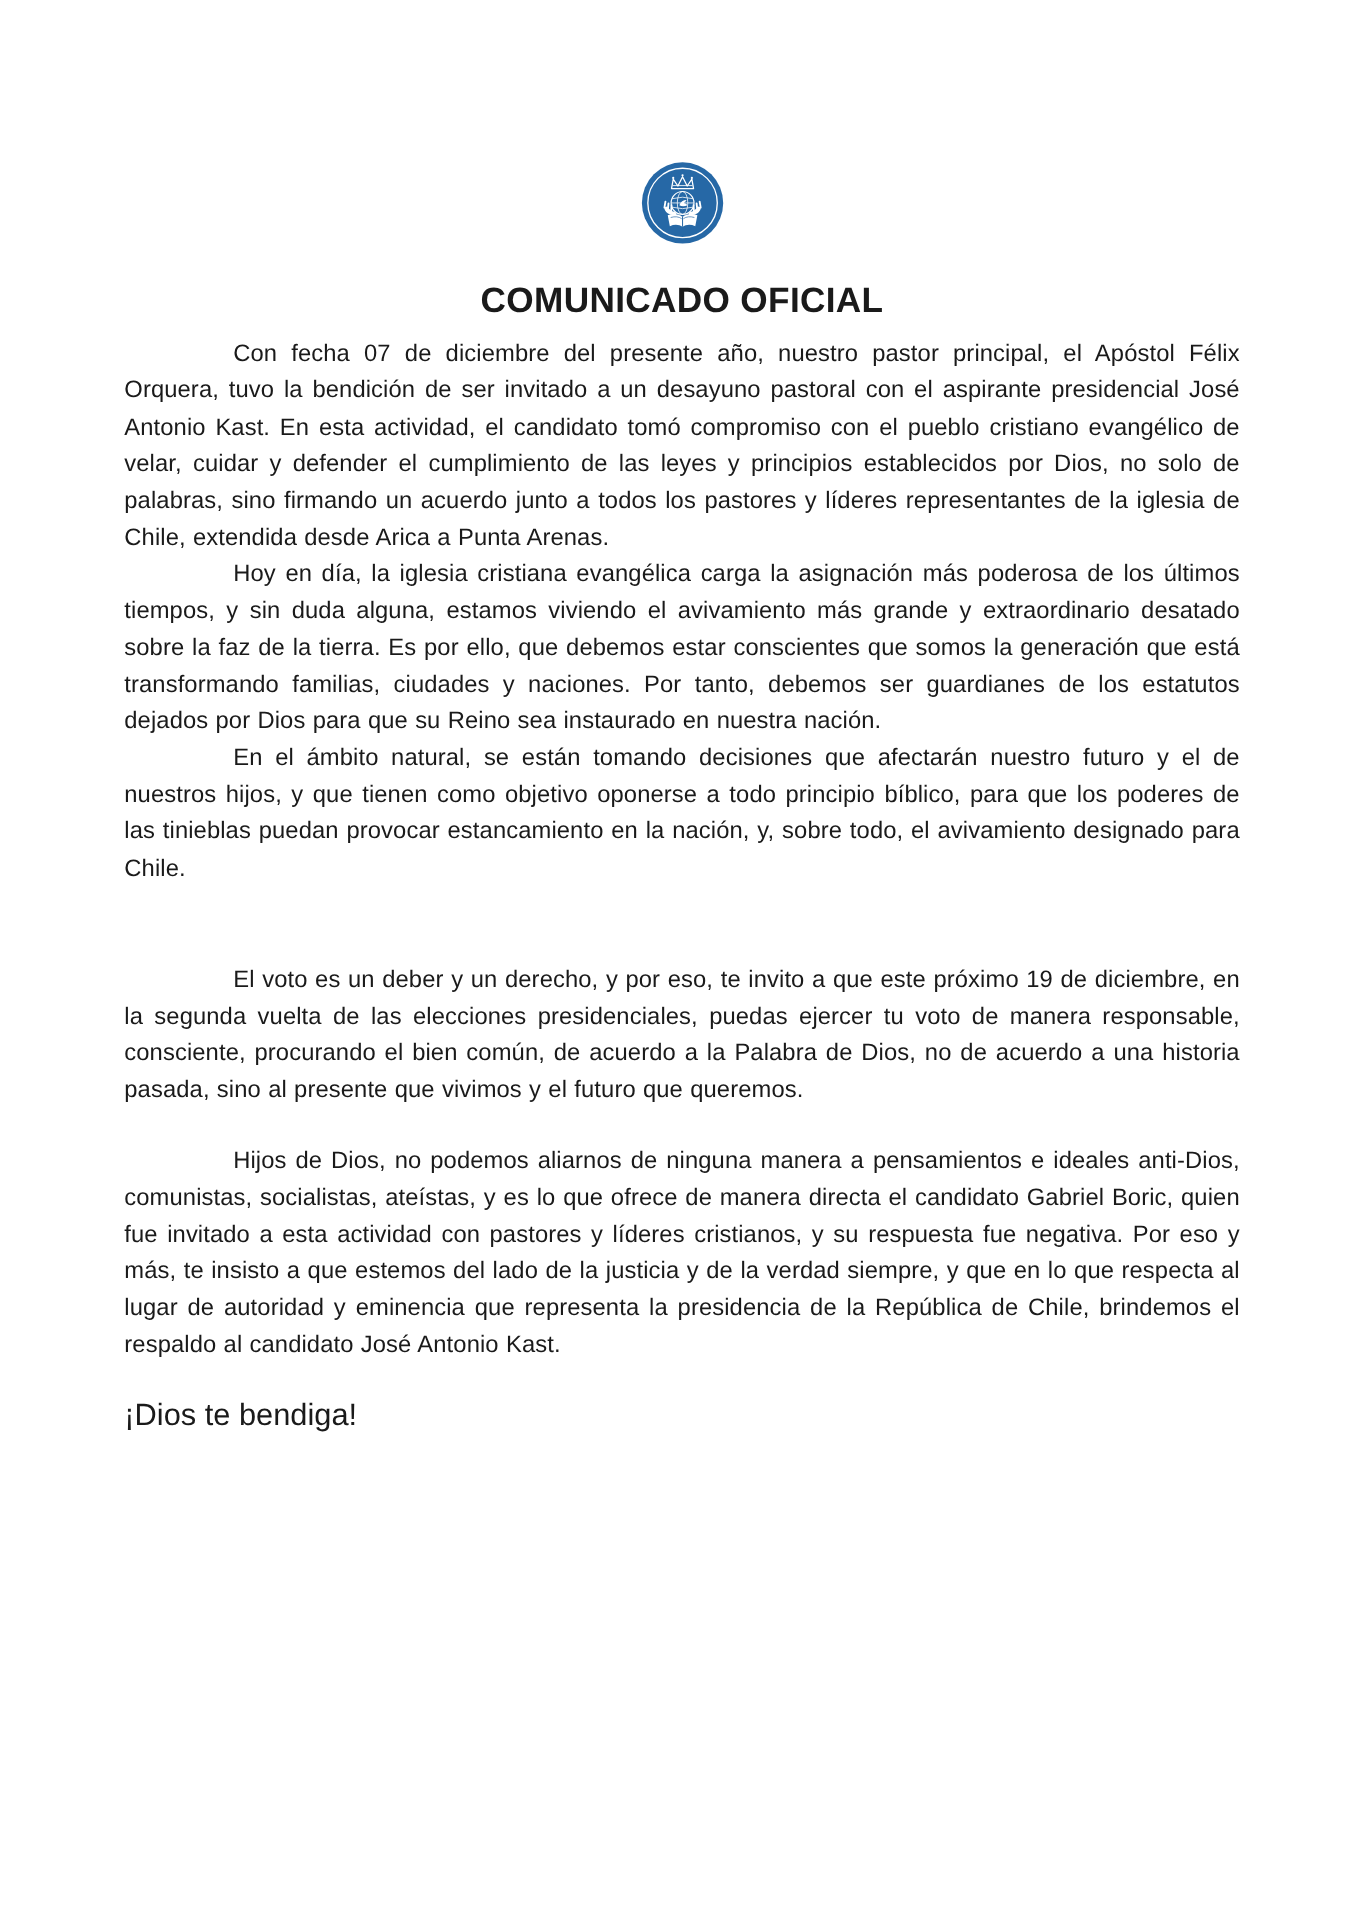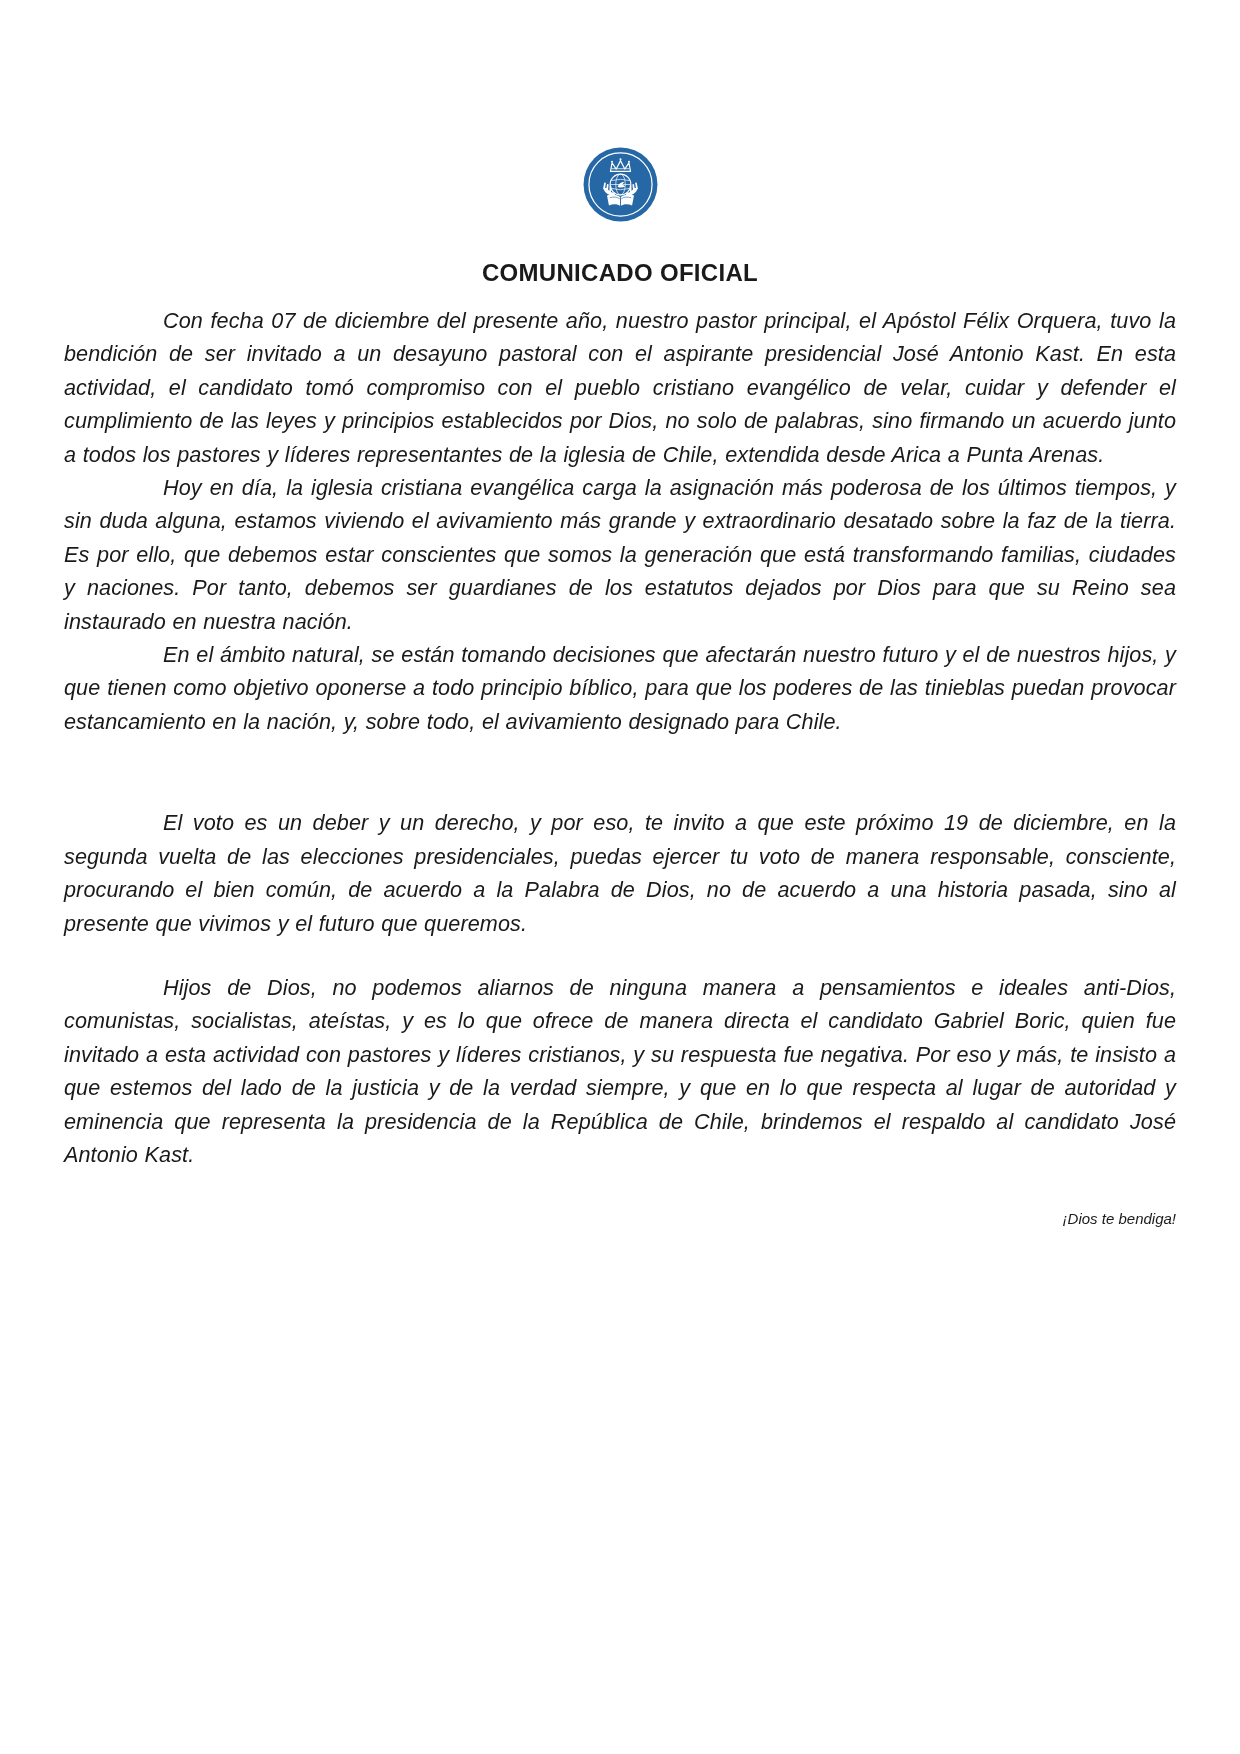--- a/index.html
+++ b/index.html
@@ -25,47 +25,46 @@
   }
   .logo-wrap svg {
     width: 77px;
     height: 77px;
     display: block;
   }
   .logo-bg { fill: var(--logo-blue, #2668a6); }
   .doc-title {
     margin: 36px 0 0 0;
     text-align: center;
-    font-size: 24px;
+    font-size: 32px;
     line-height: 28px;
     font-weight: bold;
     letter-spacing: 0.3px;
     color: var(--text-color, #1a1a1a);
   }
   .content {
-    padding: 0 64px;
-    font-style: italic;
+    padding: 0 113px;
   }
   p.body {
     margin: 0;
     font-size: 21.6px;
     line-height: 33.4px;
     text-align: justify;
     text-indent: 99px;
     letter-spacing: 0.1px;
     word-spacing: 0.5px;
   }
   p.mt-first { margin-top: 17px; }
   p.mt-gap-lg { margin-top: 68px; }
   p.mt-gap { margin-top: 31px; }
   p.closing {
     margin: 31px 0 0 0;
-    font-size: 15px;
+    font-size: 28px;
     line-height: 33.4px;
-    text-align: right;
+    text-align: left;
     text-indent: 0;
   }
   p.signature {
     margin: 30px 0 0 0;
     font-size: 22.5px;
     line-height: 33.4px;
     text-align: center;
     font-weight: bold;
     text-indent: 0;
   }

